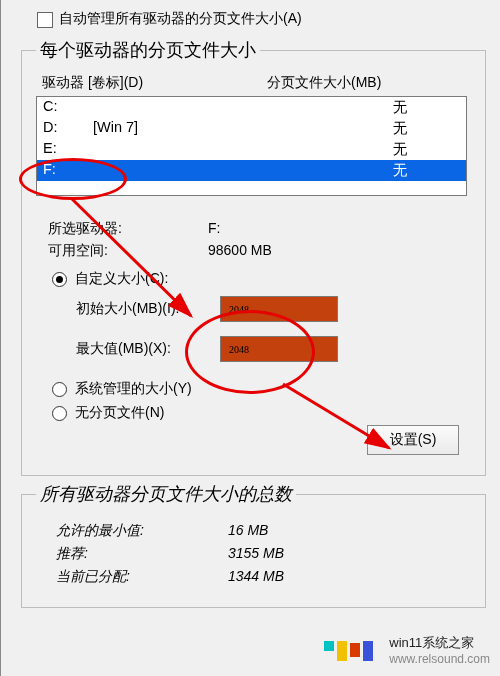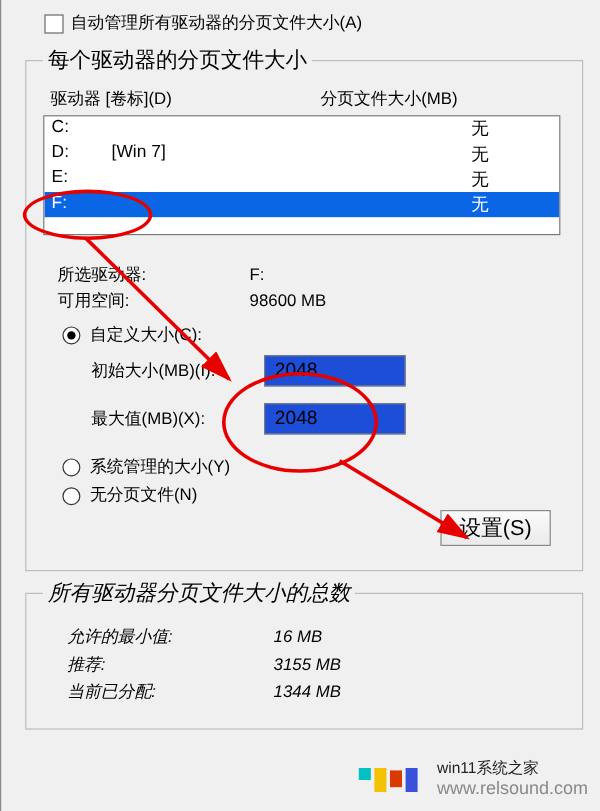--- a/index.html
+++ b/index.html
@@ -96,32 +96,32 @@
     }
     .size-row {
       display: flex;
       align-items: center;
       margin: 8px 0 4px 40px;
     }
     .size-label { width: 144px; }
     .size-input {
       width: 118px; height: 26px;
       border: 1px solid #7a7a7a;
-      background: #1d4ed8;
+      background: #c2410c;
       padding: 2px 8px;
-      font-size: 16px;
-      font-family: Liberation Sans, sans-serif;
+      font-size: 10px;
+      font-family: Liberation Serif, serif;
     }
     .set-btn {
       position: absolute;
       right: 26px;
       width: 92px; height: 30px;
       border: 1px solid #888;
       background: linear-gradient(#fbfbfb,#eaeaea);
-      font-size: 18px;
+      font-size: 14px;
       cursor: pointer;
       font-family: inherit;
     }
     .totals { margin: 6px 0 0 20px; }
     .t-row { display: flex; margin: 5px 0; gap: 20px; }
     .t-label { width: 152px; }
     .t-val { }
     
     .anno-ellipse {
       position: absolute;
@@ -266,17 +266,17 @@
 
   <div class="watermark">
     <div class="wm-boxes">
       <div class="wm-b wm1"></div>
         <div class="wm-b wm2"></div>
         <div class="wm-b wm3"></div>
         <div class="wm-b wm4"></div>
     </div>
     <div>
       <div style="color:#222;">win11系统之家</div>
-      <div style="font-size:15px;color:#888;">www.relsound.com</div>
+      <div style="font-size:12px;color:#888;">www.relsound.com</div>
     </div>
   </div>
 
 </div>
 
 </body></html>

